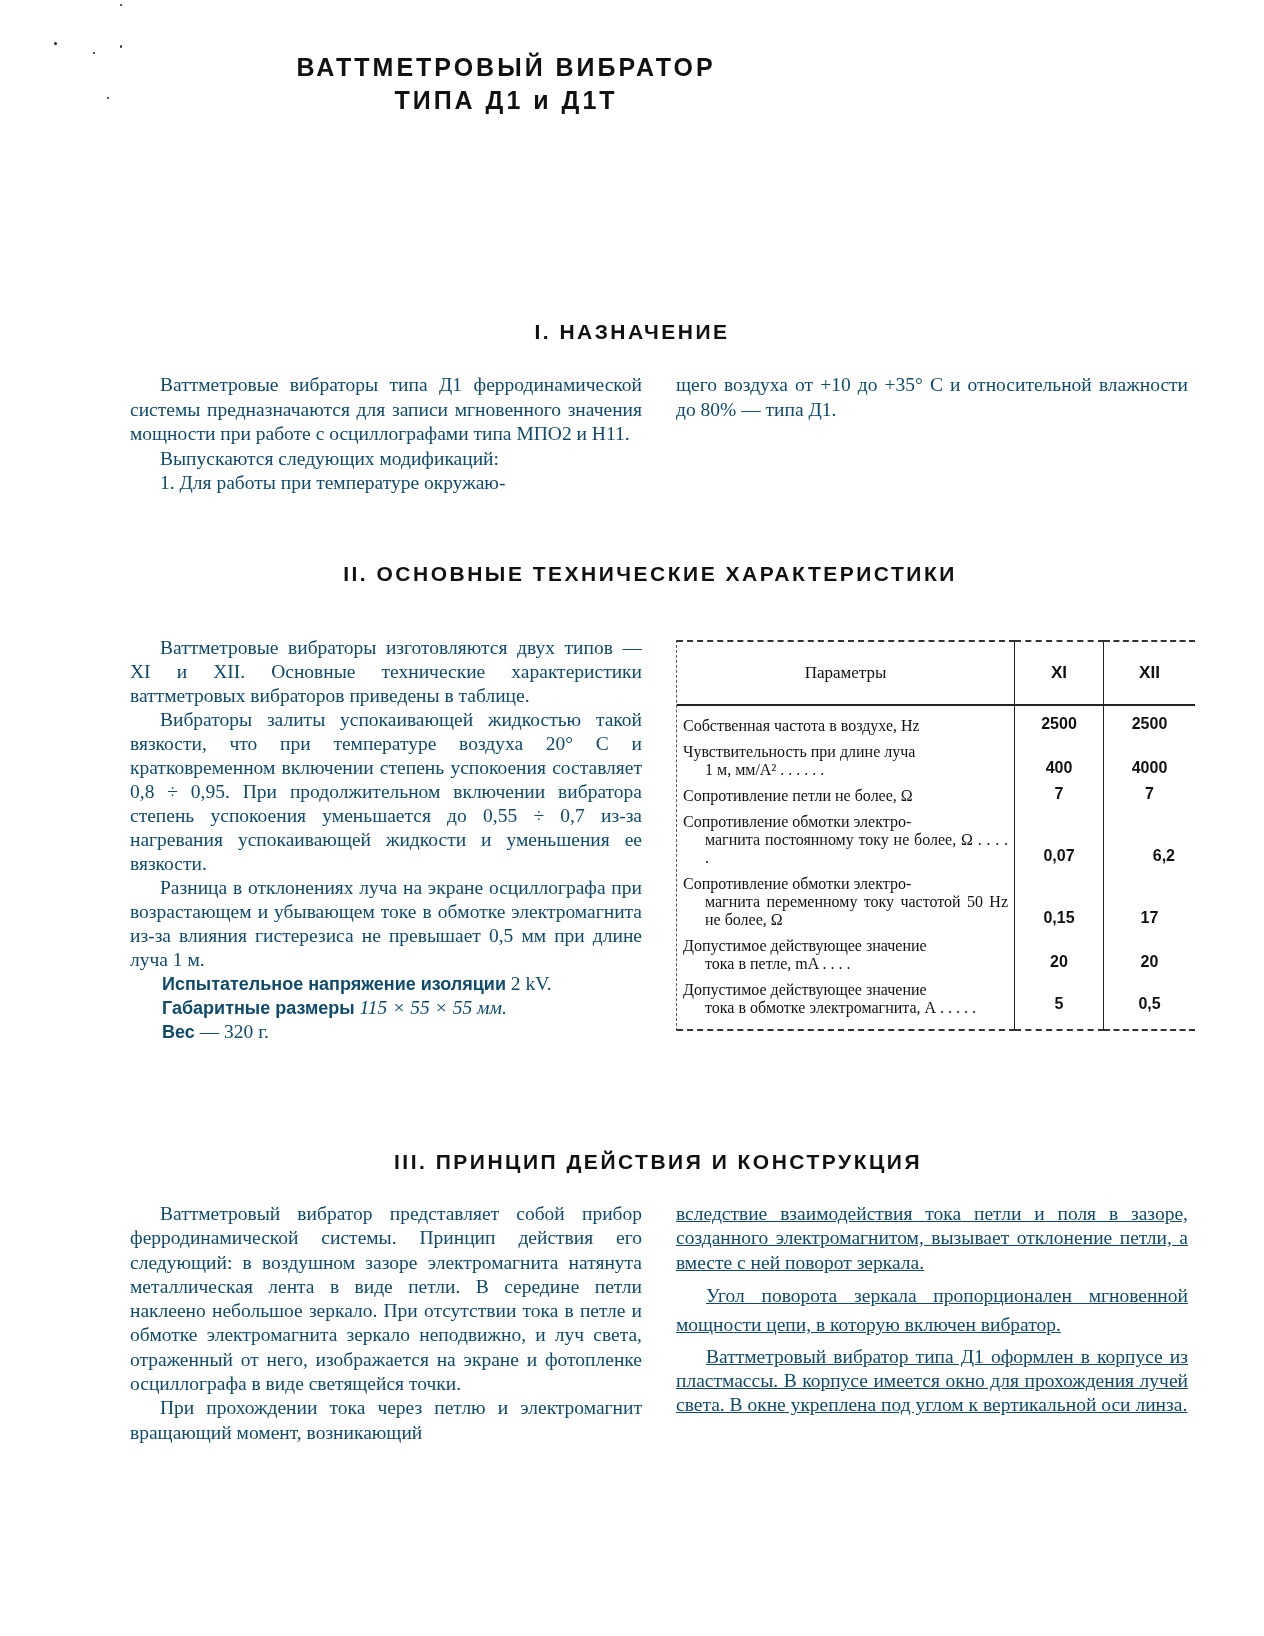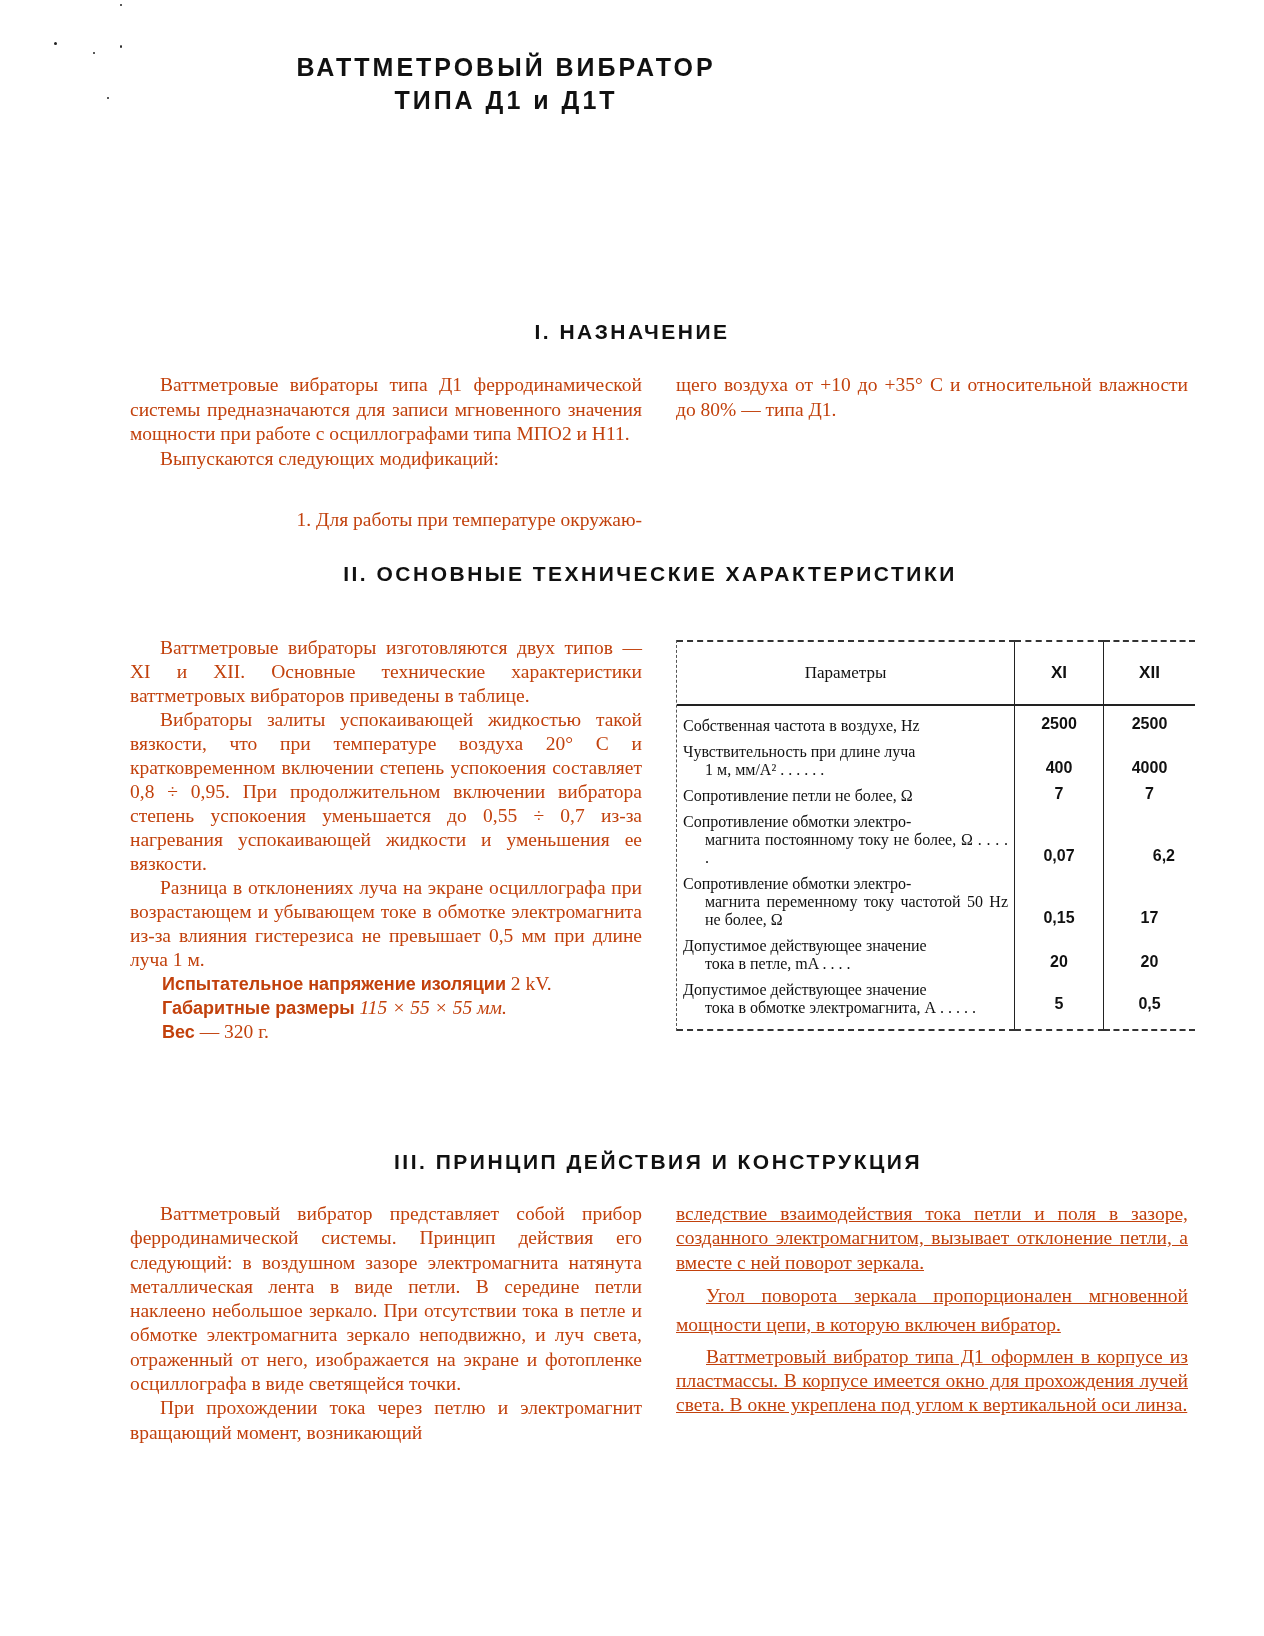--- a/index.html
+++ b/index.html
@@ -13,21 +13,21 @@
     font-family: "Liberation Sans", "DejaVu Sans", sans-serif;
     font-weight: bold; font-size: 25px; letter-spacing: 3px; color: #111;
   }
   .section-head {
     left: 0; width: 1264px; text-align: center;
     font-family: "Liberation Sans", "DejaVu Sans", sans-serif;
     font-weight: bold; font-size: 21px; letter-spacing: 2.5px;
   }
   .col {
     font-size: 19.5px; line-height: 24.6px; text-align: justify;
-    color: #c2410c;
+    color: #0c4a6e;
   }
   .col p { margin: 0; text-indent: 30px; }
   .col p.noindent { text-indent: 0; }
   .col .spaced { margin-top: 6px; }
   .b { font-weight: bold; font-family: "Liberation Sans", "DejaVu Sans", sans-serif; font-size: 18px; }
   .it { font-style: italic; margin-top: 29px; }
   .spec-line { text-indent: 0 !important; padding-left: 10px; }
   .tbl-wrap { left: 676px; top: 640px; width: 518px; }
   table { border-collapse: collapse; width: 100%; }
   th, td { padding: 0; vertical-align: bottom; }
@@ -57,21 +57,21 @@
 <div class="abs title" style="top:53px;">
   <div>ВАТТМЕТРОВЫЙ ВИБРАТОР</div>
   <div style="margin-top:4px;">ТИПА Д1 и Д1Т</div>
 </div>
 
 <div class="abs section-head" style="top:320px;">I. НАЗНАЧЕНИЕ</div>
 
 <div class="abs col" style="left:130px; top:373px; width:512px;">
   <p>Ваттметровые вибраторы типа Д1 ферродинамической системы предназначаются для записи мгновенного значения мощности при работе с осциллографами типа МПО2 и Н11.</p>
   <p>Выпускаются следующих модификаций:</p>
-  <p style="text-align:right;margin-top:37px;">1. Для работы при температуре окружаю-</p>
+  <p style="text-align:left;">1. Для работы при температуре окружаю-</p>
 </div>
 <div class="abs col" style="left:676px; top:373px; width:512px;">
   <p class="noindent">щего воздуха от +10 до +35° С и относительной влажности до 80% — типа Д1.</p>
 </div>
 
 <div class="abs section-head" style="top:562px; left:18px;">II. ОСНОВНЫЕ ТЕХНИЧЕСКИЕ ХАРАКТЕРИСТИКИ</div>
 
 <div class="abs col" style="left:130px; top:636px; width:512px; line-height:24px;">
   <p>Ваттметровые вибраторы изготовляются двух типов — XI и XII. Основные технические характеристики ваттметровых вибраторов приведены в таблице.</p>
   <p>Вибраторы залиты успокаивающей жидкостью такой вязкости, что при температуре воздуха 20° С и кратковременном включении степень успокоения составляет 0,8 ÷ 0,95. При продолжительном включении вибратора степень успокоения уменьшается до 0,55 ÷ 0,7 из-за нагревания успокаивающей жидкости и уменьшения ее вязкости.</p>

